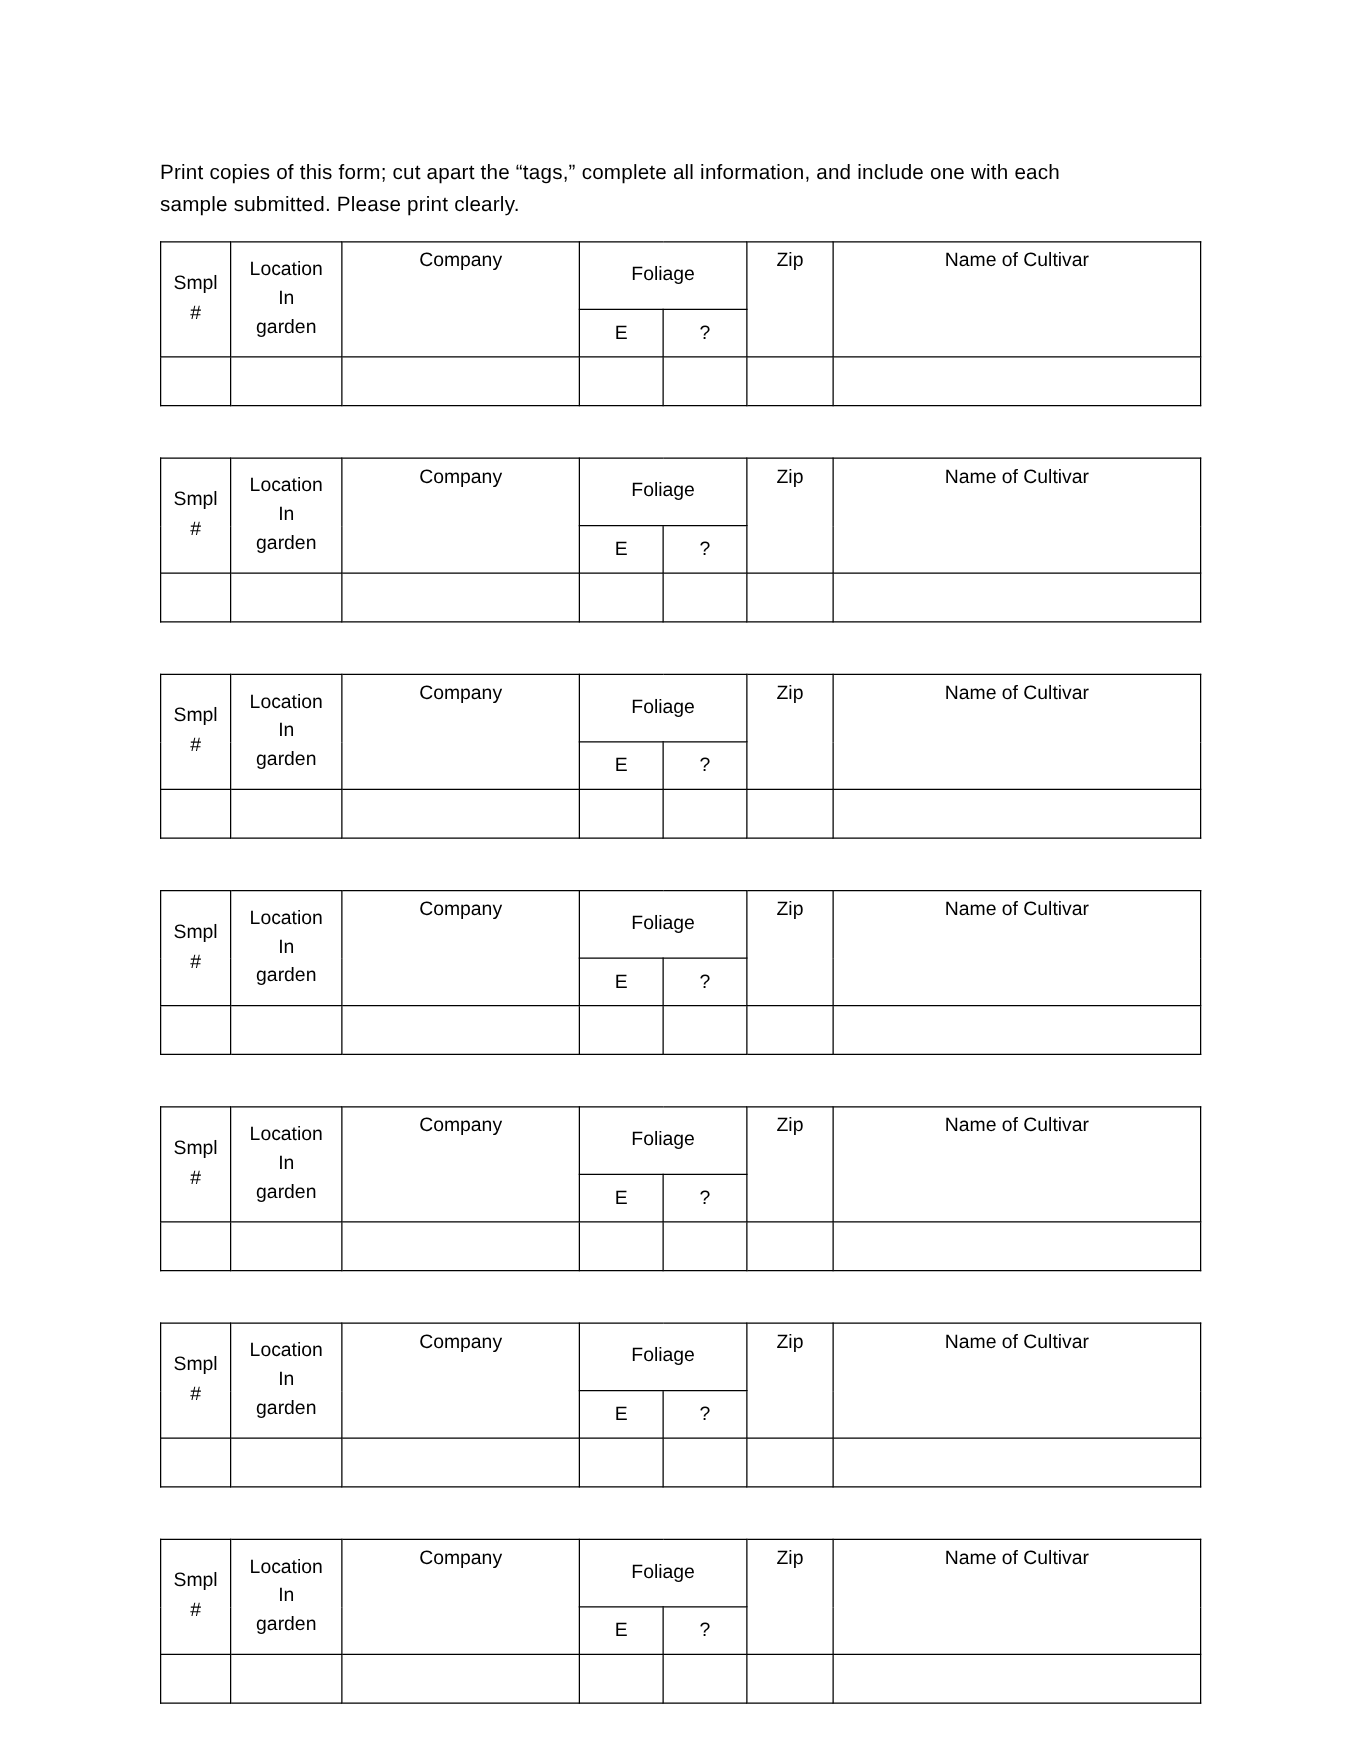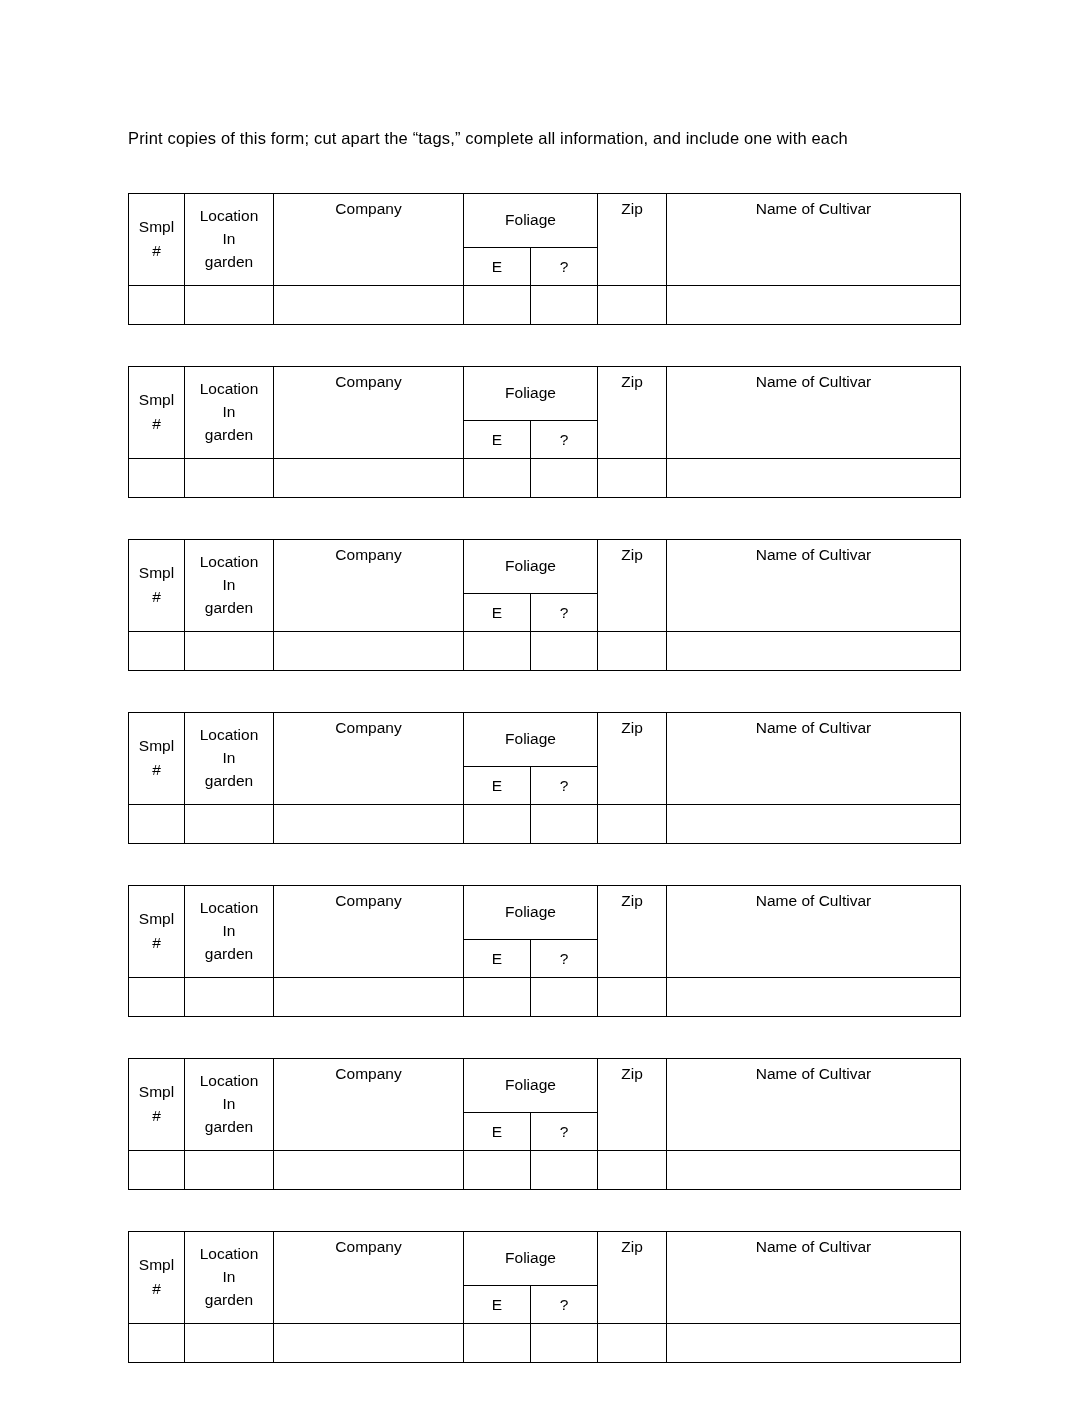--- a/index.html
+++ b/index.html
@@ -82,20 +82,21 @@
     height: 81px;
   }
 </style>
 </head>
 <body>
 
 <div class="page">
 
   <div class="intro">
     <div>Print copies of this form; cut apart the “tags,” complete all information, and include one with each</div>
+    <div>sample submitted.  Please print clearly.</div>
   </div>
 
   <div class="tags">
       <table class="tag">
         <colgroup>
           <col class="c-smpl">
           <col class="c-loc">
           <col class="c-company">
           <col class="c-e">
           <col class="c-q">

